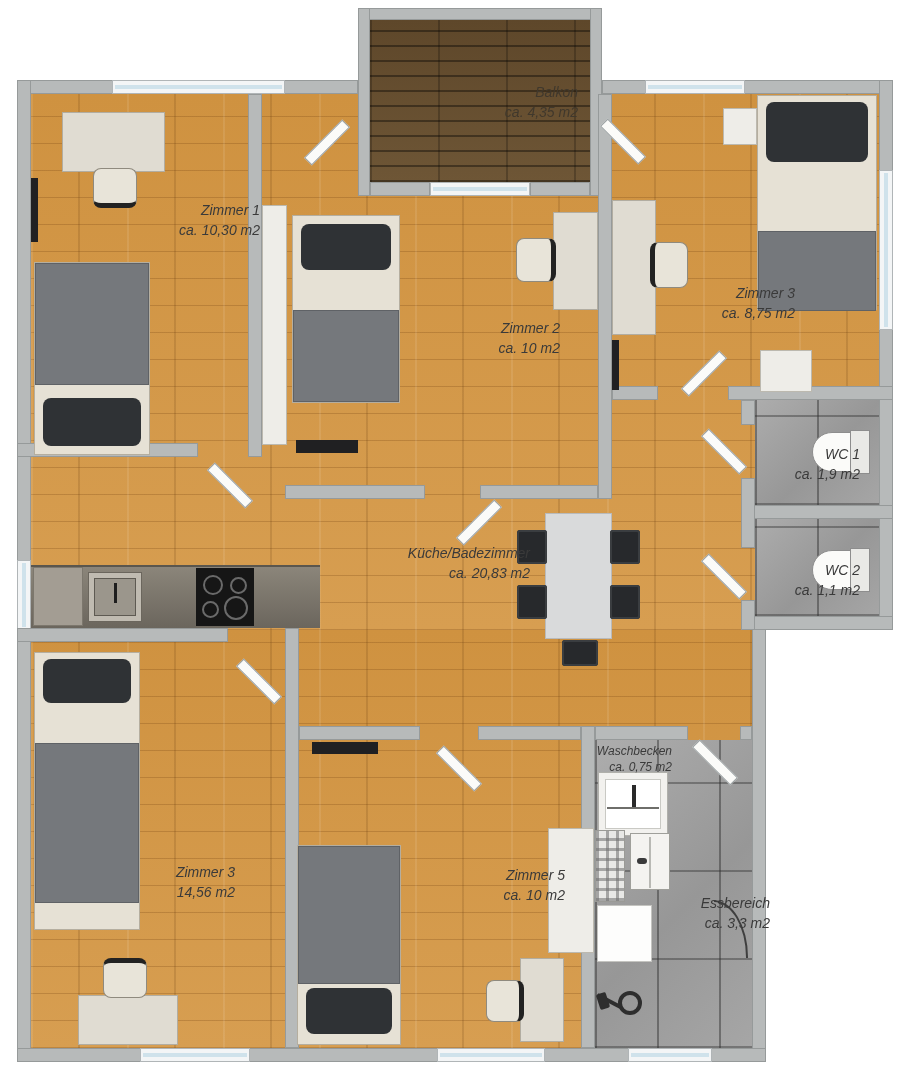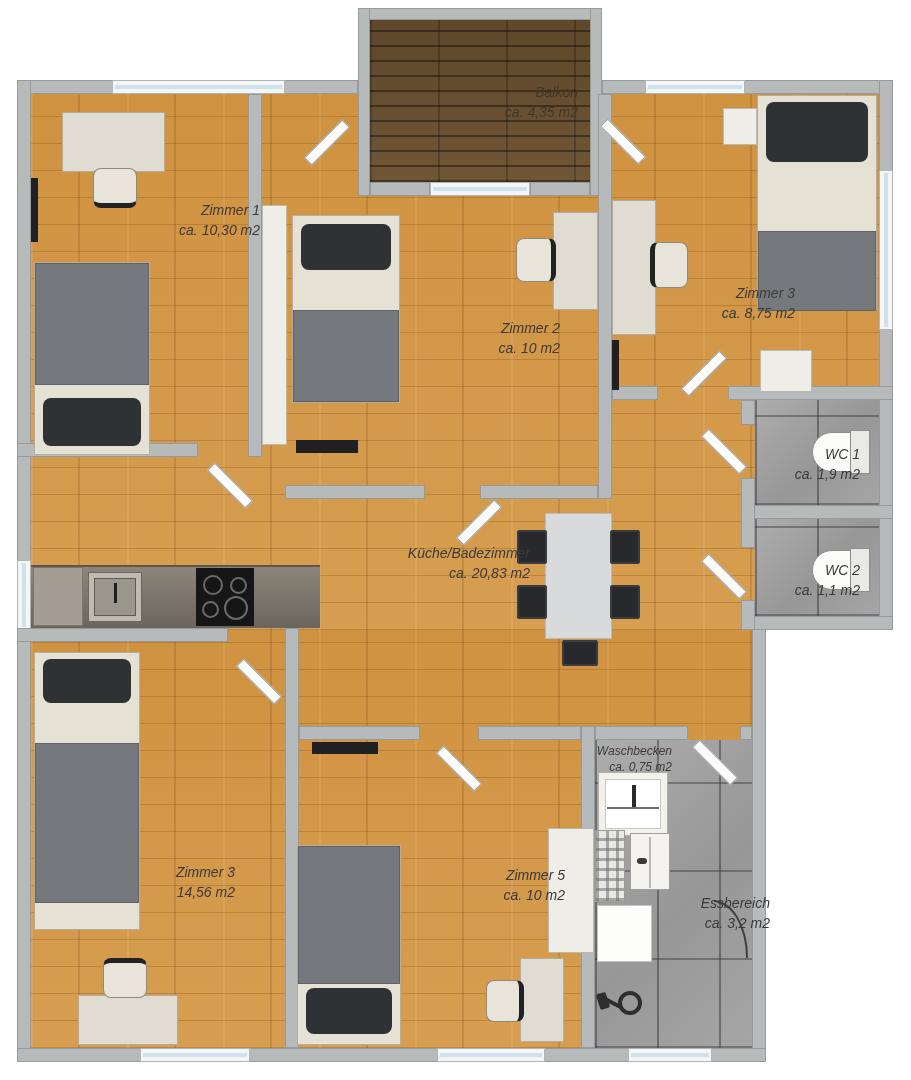--- a/index.html
+++ b/index.html
@@ -250,16 +250,16 @@
   <div class="label" style="left:385px;top:865px;width:180px;">
     <div>Zimmer 5</div>
       <div>ca. 10 m2</div>
   </div>
   <div class="label small" style="left:594px;top:744px;width:78px;">
     <div>Waschbecken</div>
       <div>ca. 0,75 m2</div>
   </div>
   <div class="label" style="left:625px;top:893px;width:145px;">
     <div>Essbereich</div>
-      <div>ca. 3,2 m2</div>
+      <div>ca. 3,3 m2</div>
   </div>
 
 </div>
 
 </body></html>

